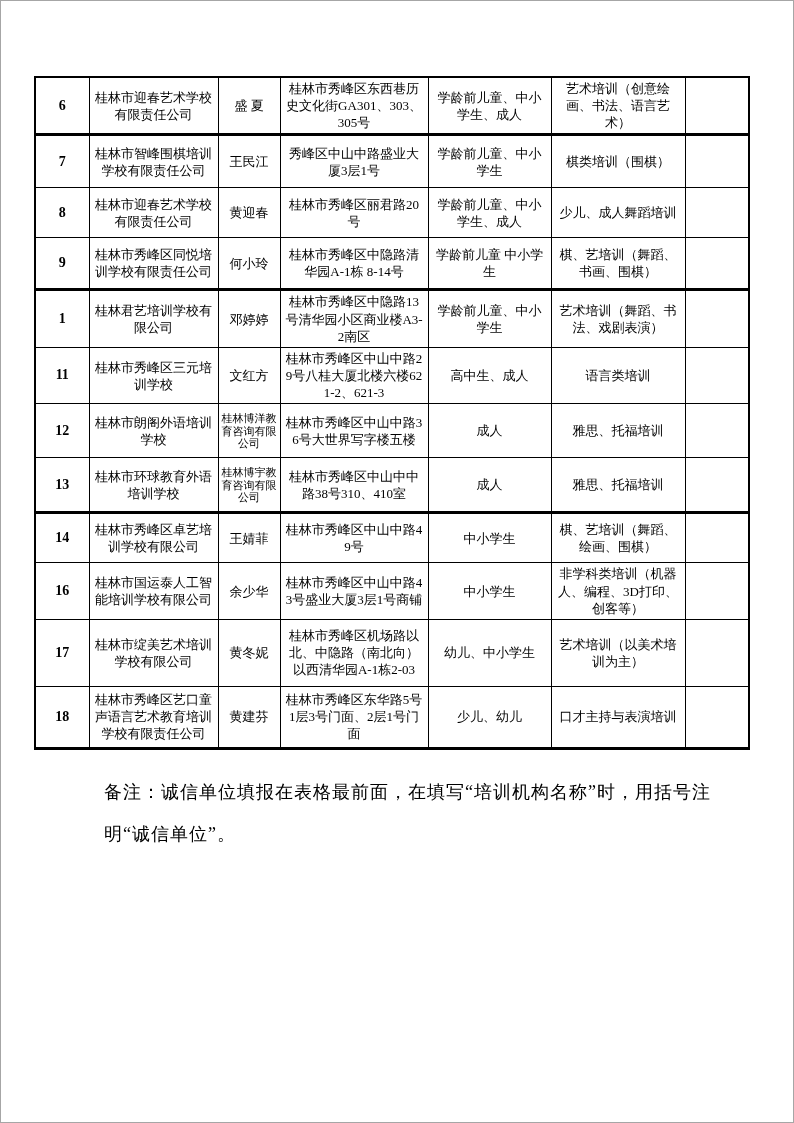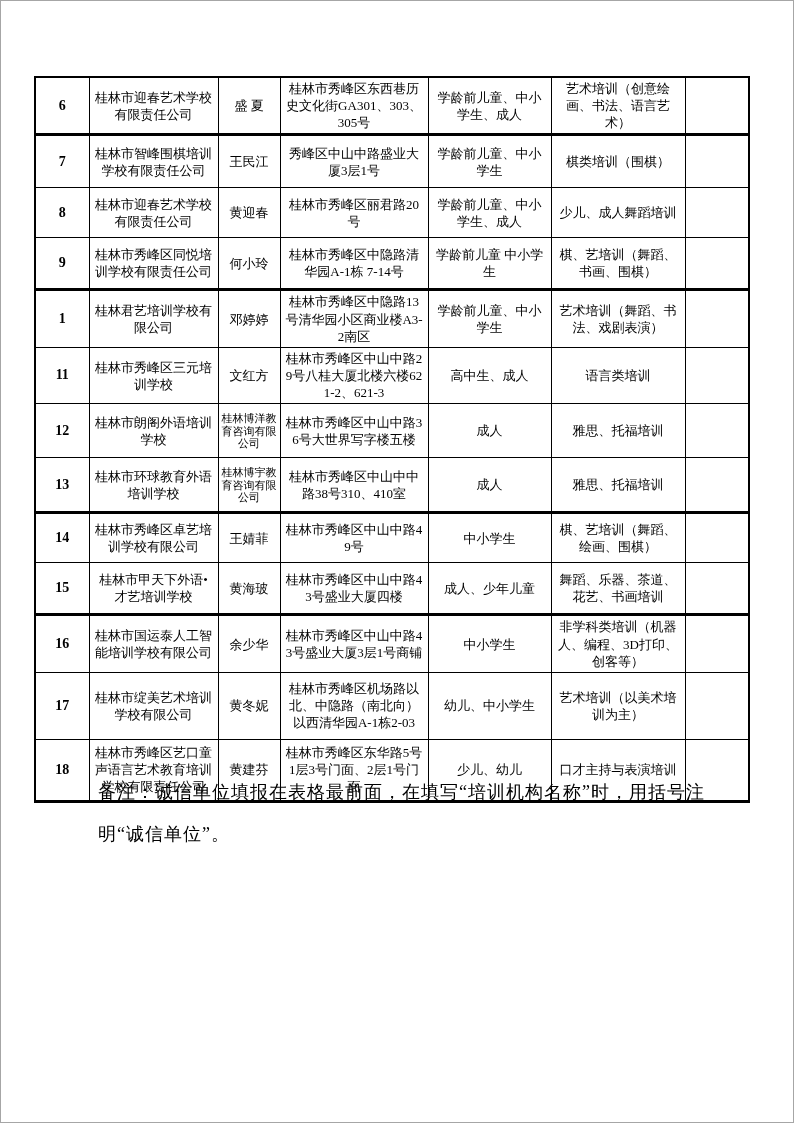--- a/index.html
+++ b/index.html
@@ -40,21 +40,21 @@
   table.roster td.contact-cell.small { font-size: 11px; line-height: 1.15; padding: 1px; margin-left: 8px; }
   .col-no { width: 54px; }
   .col-name { width: 129px; }
   .col-contact { width: 62px; }
   .col-address { width: 148px; }
   .col-audience { width: 123px; }
   .col-programs { width: 134px; }
   .col-blank { width: 64px; }
   .note {
     position: absolute;
-    left: 97px;
+    left: 103px;
     top: 770px;
     width: 622px;
     font-size: 18px;
     line-height: 42px;
     letter-spacing: 1px;
     text-align: left;
   }
 </style>
 </head>
 <body>
@@ -95,21 +95,21 @@
           <td class="contact-cell">黄迎春</td>
           <td>桂林市秀峰区丽君路20号</td>
           <td>学龄前儿童、中小学生、成人</td>
           <td>少儿、成人舞蹈培训</td>
           <td></td>
         </tr>
         <tr class="group-end" style="height: 52px;">
           <td>9</td>
           <td>桂林市秀峰区同悦培训学校有限责任公司</td>
           <td class="contact-cell">何小玲</td>
-          <td>桂林市秀峰区中隐路清华园A-1栋 7-14号</td>
+          <td>桂林市秀峰区中隐路清华园A-1栋 8-14号</td>
           <td>学龄前儿童 中小学生</td>
           <td>棋、艺培训（舞蹈、书画、围棋）</td>
           <td></td>
         </tr>
         <tr style="height: 51px;">
           <td>1</td>
           <td>桂林君艺培训学校有限公司</td>
           <td class="contact-cell">邓婷婷</td>
           <td>桂林市秀峰区中隐路13号清华园小区商业楼A3-2南区</td>
           <td>学龄前儿童、中小学生</td>
@@ -145,29 +145,20 @@
         </tr>
         <tr style="height: 50px;">
           <td>14</td>
           <td>桂林市秀峰区卓艺培训学校有限公司</td>
           <td class="contact-cell">王婧菲</td>
           <td>桂林市秀峰区中山中路49号</td>
           <td>中小学生</td>
           <td>棋、艺培训（舞蹈、绘画、围棋）</td>
           <td></td>
         </tr>
-        <tr class="group-end" style="height: 52px;">
-          <td>15</td>
-          <td>桂林市甲天下外语•才艺培训学校</td>
-          <td class="contact-cell">黄海玻</td>
-          <td>桂林市秀峰区中山中路43号盛业大厦四楼</td>
-          <td>成人、少年儿童</td>
-          <td>舞蹈、乐器、茶道、花艺、书画培训</td>
-          <td></td>
-        </tr>
         <tr style="height: 51px;">
           <td>16</td>
           <td>桂林市国运泰人工智能培训学校有限公司</td>
           <td class="contact-cell">余少华</td>
           <td>桂林市秀峰区中山中路43号盛业大厦3层1号商铺</td>
           <td>中小学生</td>
           <td>非学科类培训（机器人、编程、3D打印、创客等）</td>
           <td></td>
         </tr>
         <tr style="height: 67px;">

